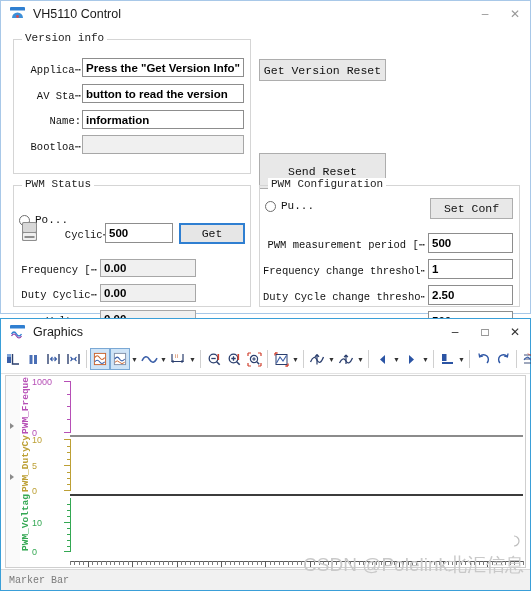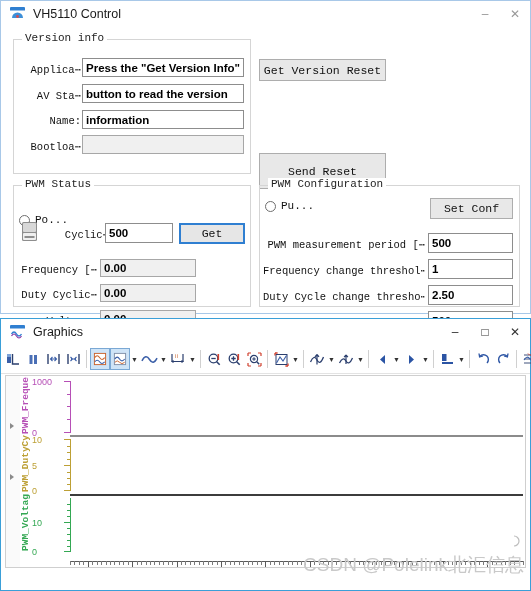--- a/index.html
+++ b/index.html
@@ -531,16 +531,19 @@
         </div>
       <div id="xlabels"></div>
 
       <div class="scrollcorner">
         <svg width="12" height="12" viewBox="0 0 12 12">
             <path d="M3 1 a5 5 0 0 1 0 10" stroke="#bdbdbd" stroke-width="1.2" fill="none"></path>
           </svg>
       </div>
     </div>
 
+    <div class="statusbar">
+      <span class="statustxt">Marker Bar</span>
+    </div>
 
     <div class="watermark">CSDN @Polelink北汇信息</div>
   </div>
 </div>
 
 </body></html>

